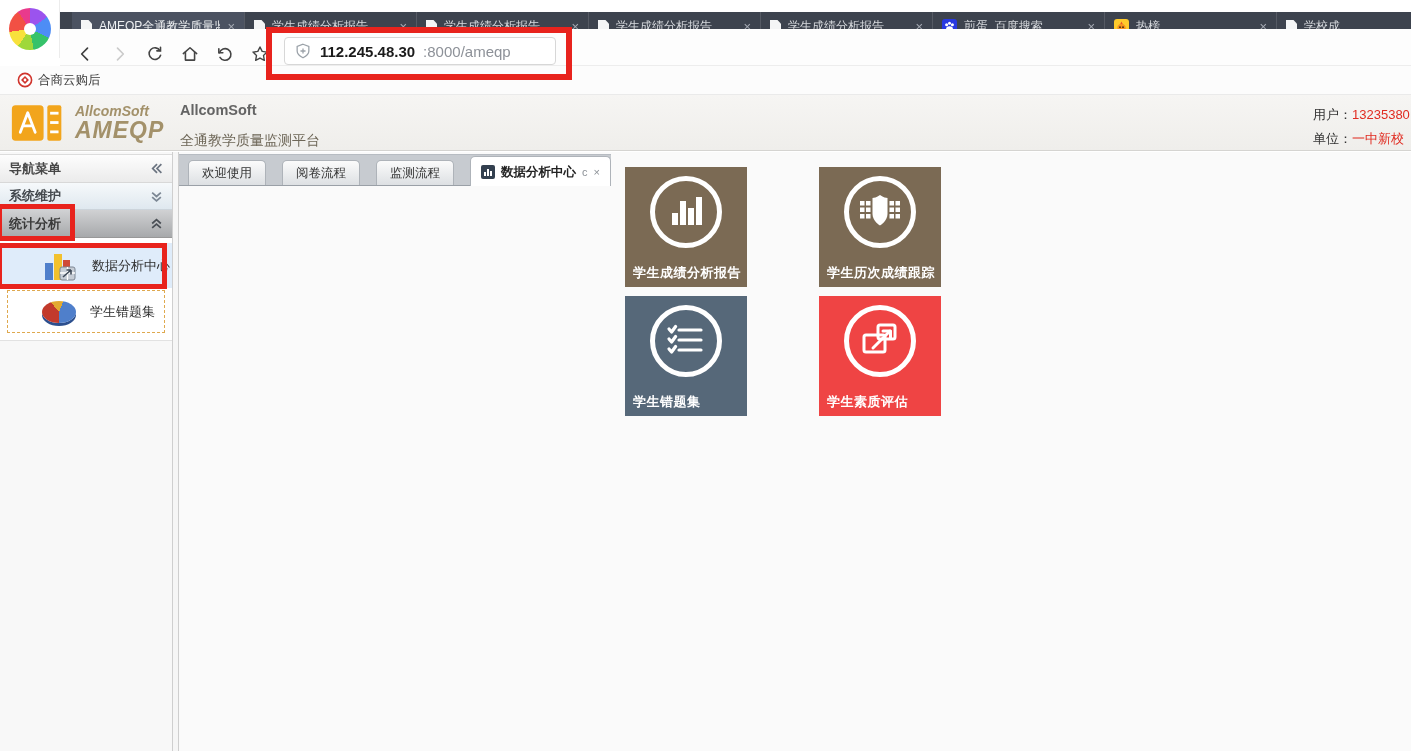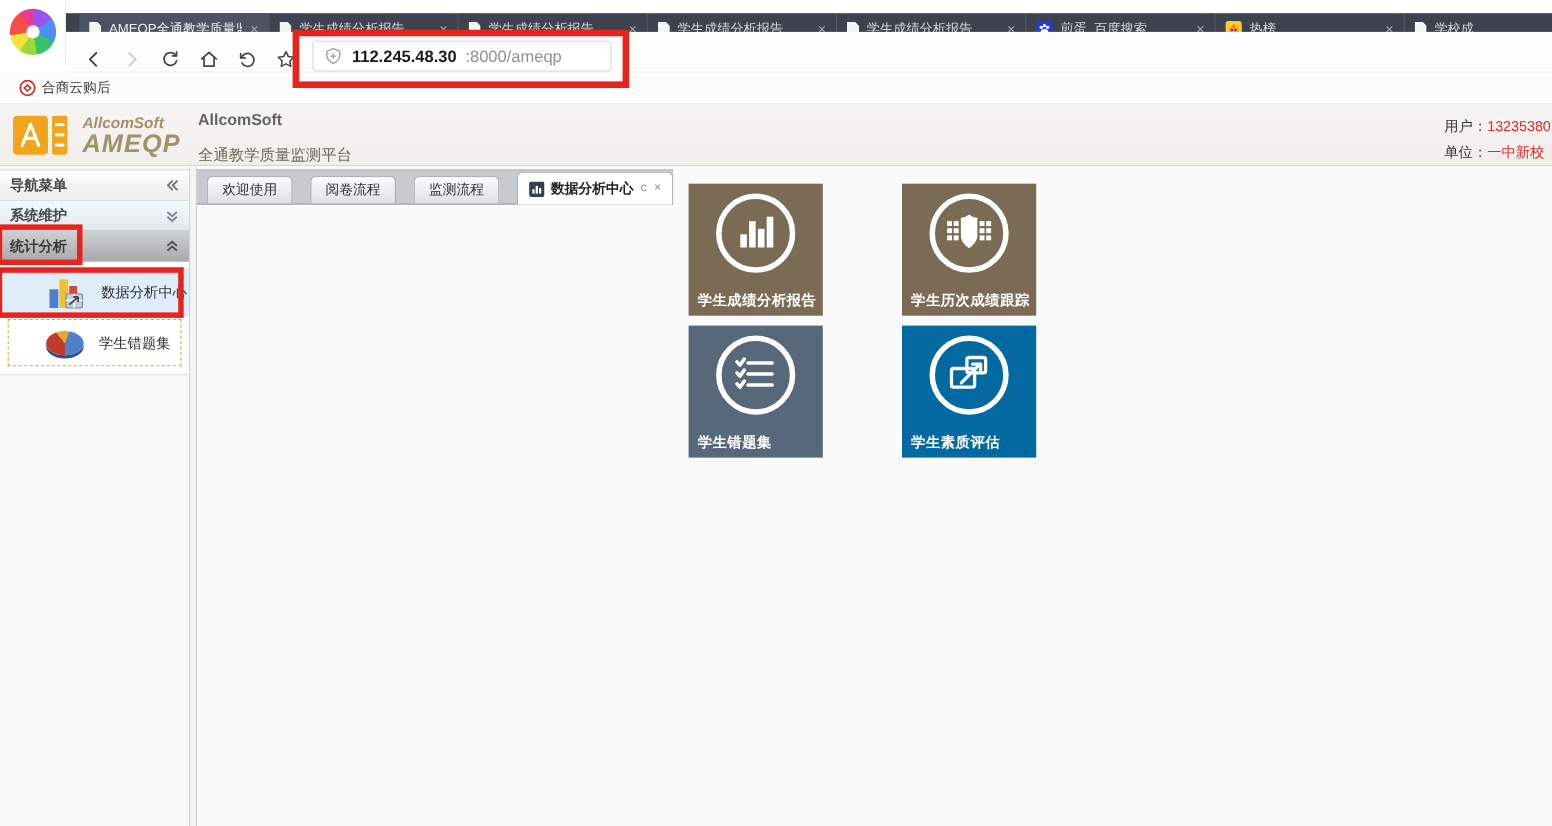--- a/index.html
+++ b/index.html
@@ -41,21 +41,21 @@
   .brandtxt { line-height:1.05; }
   .bscript { font-size:14px; font-weight:bold; font-style:italic; color:#a3916a; }
   .bname { font-size:23px; font-weight:900; font-style:italic; color:#a3916a; letter-spacing:1px; }
   .product { position:absolute; left:180px; top:7px; }
   .pen { font-size:14.5px; font-weight:bold; color:#646464; }
   .pzh { font-size:14px; color:#6e6758; margin-top:14px; }
   .userinfo { position:absolute; left:1313px; top:8px; font-size:13px; color:#333; line-height:24px; white-space:nowrap; }
   .redval { color:#e02b20; }
 
   
-  .main { position:absolute; top:152px; left:0; right:0; bottom:0; display:flex;font-family:Liberation Mono, monospace; }
+  .main { position:absolute; top:152px; left:0; right:0; bottom:0; display:flex; }
   .sidebar { width:172px; background:#f8f8f8; padding-top:2px; }
   .splitter { width:7px; background:#f6f6f6; border-left:1px solid #cfcfcf; border-right:1px solid #cfcfcf; }
   .content { flex:1; display:flex; flex-direction:row; background:#fafafa; min-width:0; }
 
   
   .sb-title { height:29px; background:linear-gradient(#fdfdfd,#ebebeb); border-top:1px solid #dcdcdc; border-bottom:1px solid #d8d8d8; display:flex; align-items:center; padding:0 9px; font-size:13px; font-weight:bold; color:#474747; }
   .sb-title .spacer, .sb-sec .spacer { flex:1; }
   .sb-sec { height:27px; display:flex; align-items:center; padding:0 9px; font-size:13px; font-weight:bold; color:#44494e; cursor:pointer; }
   .sb-sec.maint { background:linear-gradient(#f6f9fb,#dfe8ef); border-bottom:1px solid #ccd4db; }
   .sb-sec.stats { height:28px; background:linear-gradient(#d0d1d3,#a7a9ab); border-bottom:1px solid #989898; color:#3a3a3a; }
@@ -72,21 +72,21 @@
   .ctab { height:25px; line-height:24px; padding:0 13px; background:linear-gradient(#fbfbfb,#dde0e3); border:1px solid #aeb3b9; border-bottom:none; border-radius:5px 5px 0 0; font-size:12.5px; color:#333; cursor:pointer; }
   .ctab.active { height:30px; background:#fff; display:flex; align-items:center; gap:6px; margin-bottom:-1px; font-weight:bold; color:#222; position:relative; z-index:2; padding:0 10px; }
   .ctab.active .mini { font-weight:normal; color:#8b9096; font-size:11px; }
 
   
   .tilesarea { padding:15px 0 0 14px; flex:1; }
   .trow { display:flex; gap:72px; margin-bottom:9px; }
   .tile { width:122px; height:120px; position:relative; cursor:pointer; }
   .tile.t1,.tile.t2 { background:#7b6a54; }
   .tile.t3 { background:#566879; }
-  .tile.t4 { background:#0369a1; }
+  .tile.t4 { background:#ef4444; }
   .circ { position:absolute; top:9px; left:50%; transform:translateX(-50%); width:72px; height:72px; border:5px solid #fff; border-radius:50%; display:flex; align-items:center; justify-content:center; }
   .tlabel { position:absolute; left:8px; bottom:5px; color:#fff; font-size:13px; font-weight:bold; letter-spacing:.5px; white-space:nowrap; }
 
   
   .anno { position:absolute; border:6px solid #e8231d; z-index:60; pointer-events:none; }
   .anno-addr { left:266px; top:27px; width:306px; height:53px; }
   .anno-stats { left:-3px; top:204px; width:78px; height:37px; border-width:5px; }
   .anno-menu { left:-3px; top:243px; width:170px; height:46px; border-width:5px; }
 </style>
 </head>

